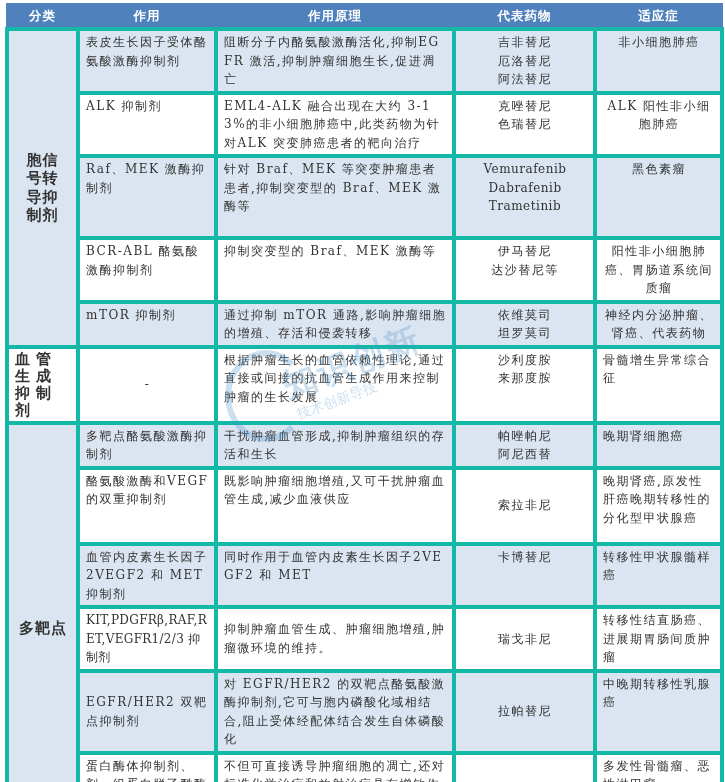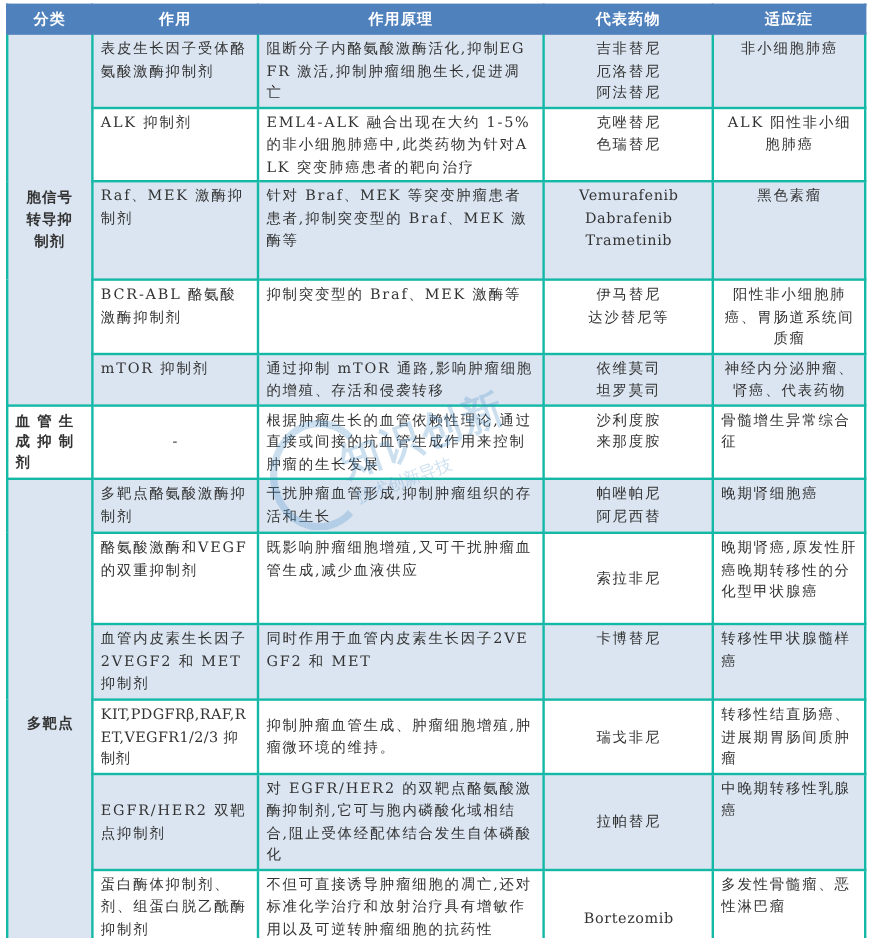--- a/index.html
+++ b/index.html
@@ -15,32 +15,32 @@
     table.drug-table col.c3 { width: 238px; }
     table.drug-table col.c4 { width: 141px; }
     table.drug-table col.c5 { width: 127px; }
     th {
       background: #4f81bd; color: #ffffff; font-weight: bold;
       height: 22px; font-size: 12.5px; letter-spacing: 1px;
       border: 2px solid #4f81bd; padding: 0;
       font-family: "DejaVu Sans", "Liberation Sans", sans-serif;
     }
     td {
-      border: 2px solid #14b8a6; vertical-align: top;
+      border: 4px solid #14b8a6; vertical-align: top;
       padding: 2px 5px 2px 6px; line-height: 18.5px;
       letter-spacing: 1.5px; word-break: break-all;
     }
     tr.shade td { background: #dbe5f1; }
     tr.plain td { background: #ffffff; }
     td.cat {
       background: #dbe5f1 !important; vertical-align: middle;
-      text-align: center; font-weight: bold; font-size: 12px; letter-spacing: 1px;
+      text-align: center; font-weight: bold; font-size: 15px; letter-spacing: 1px;
       font-family: "DejaVu Sans", "Liberation Sans", sans-serif;
     }
-    td.cat.white { background: #ffffff !important; text-align: left; letter-spacing: 6px; line-height: 17px; }
+    td.cat.white { background: #ffffff !important; text-align: left; letter-spacing: 6px; line-height: 17px; font-family: Liberation Serif, serif; }
     td.drugs { text-align: center; }
     td.drugs .line { display: block; }
     td.center-mid { text-align: center; vertical-align: middle; }
     td.mid { vertical-align: middle; }
     td.ind { text-align: left; }
     td.ind.center { text-align: center; }
     .watermark {
       position: absolute; left: 225px; top: 330px; width: 250px; height: 120px;
       pointer-events: none; opacity: 0.28;
     }
@@ -87,21 +87,21 @@
       <td class="drugs">
         <span class="line">吉非替尼</span>
         <span class="line">厄洛替尼</span>
         <span class="line">阿法替尼</span>
       </td>
       <td class="ind center">非小细胞肺癌</td>
     </tr>
 
     <tr class="plain" style="height:59px">
       <td>ALK 抑制剂</td>
-      <td>EML4-ALK 融合出现在大约 1-5%的非小细胞肺癌中,此类药物为针对ALK 突变肺癌患者的靶向治疗</td>
+      <td>EML4-ALK 融合出现在大约 3-13%的非小细胞肺癌中,此类药物为针对ALK 突变肺癌患者的靶向治疗</td>
       <td class="drugs">
         <span class="line">克唑替尼</span>
         <span class="line">色瑞替尼</span>
       </td>
       <td class="ind center">ALK 阳性非小细胞肺癌</td>
     </tr>
 
     <tr class="shade" style="height:82px">
       <td>Raf、MEK 激酶抑制剂</td>
       <td>针对 Braf、MEK 等突变肿瘤患者患者,抑制突变型的 Braf、MEK 激酶等</td>

